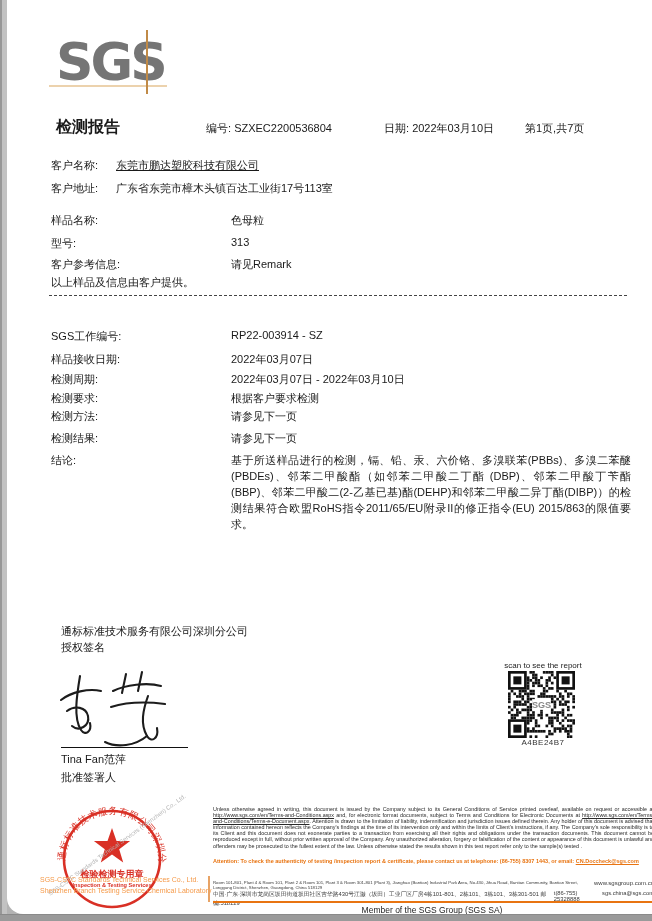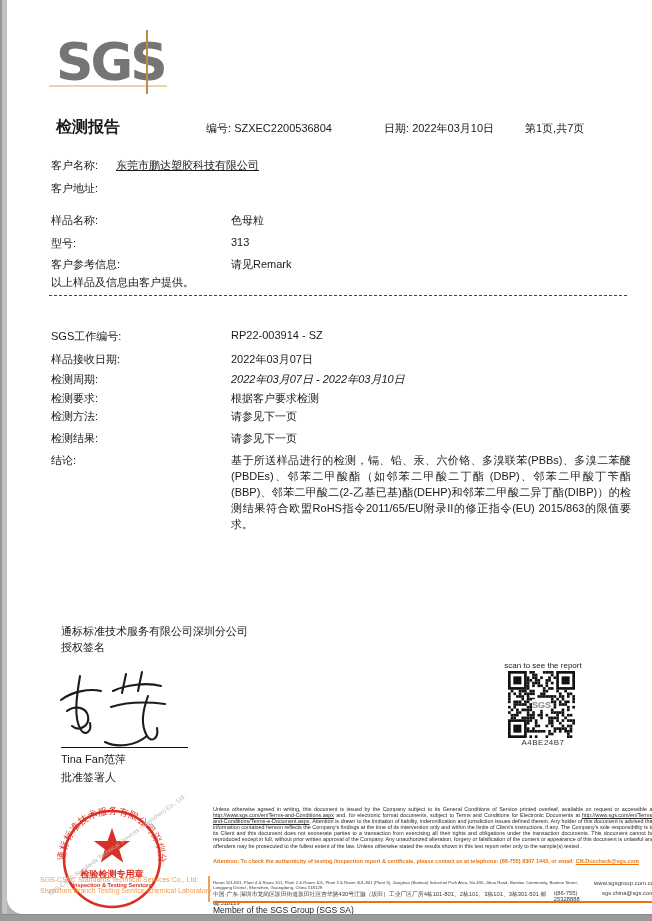--- a/index.html
+++ b/index.html
@@ -49,37 +49,38 @@
   </div>
   <div class="abs h11" style="left:377px; top:121px;">
     <span>日期:</span>
     <span>2022年03月10日</span>
   </div>
   <div class="abs h11" style="left:518px; top:121px;">第1页,共7页</div>
 
   <div class="abs lbl" style="left:44px; top:158px;">客户名称:</div>
   <div class="abs val" style="left:109px; top:158px;text-decoration:underline;">东莞市鹏达塑胶科技有限公司</div>
   <div class="abs lbl" style="left:44px; top:181px;">客户地址:</div>
+  <div class="abs val" style="left:109px; top:181px;">广东省东莞市樟木头镇百达工业街17号113室</div>
 
   <div class="abs lbl" style="left:44px; top:213px;">样品名称:</div>
   <div class="abs val" style="left:224px; top:213px;">色母粒</div>
   <div class="abs lbl" style="left:44px; top:236px;">型号:</div>
   <div class="abs val" style="left:224px; top:236px;">313</div>
   <div class="abs lbl" style="left:44px; top:257px;">客户参考信息:</div>
   <div class="abs val" style="left:224px; top:257px;">请见Remark</div>
   <div class="abs val" style="left:44px; top:275px;">以上样品及信息由客户提供。</div>
 
   <div class="abs dashed" style="left:42px; top:295px; width:578px;"></div>
 
   <div class="abs lbl" style="left:44px; top:329px;">SGS工作编号:</div>
   <div class="abs val" style="left:224px; top:329px;">RP22-003914 - SZ</div>
   <div class="abs lbl" style="left:44px; top:352px;">样品接收日期:</div>
   <div class="abs val" style="left:224px; top:352px;">2022年03月07日</div>
   <div class="abs lbl" style="left:44px; top:372px;">检测周期:</div>
-  <div class="abs val" style="left:224px; top:372px;font-style:italic;">2022年03月07日 - 2022年03月10日</div>
+  <div class="abs val" style="left:224px; top:372px;">2022年03月07日 - 2022年03月10日</div>
   <div class="abs lbl" style="left:44px; top:391px;">检测要求:</div>
   <div class="abs val" style="left:224px; top:391px;text-align:right;">根据客户要求检测</div>
   <div class="abs lbl" style="left:44px; top:409px;">检测方法:</div>
   <div class="abs val" style="left:224px; top:409px;">请参见下一页</div>
   <div class="abs lbl" style="left:44px; top:431px;">检测结果:</div>
   <div class="abs val" style="left:224px; top:431px;">请参见下一页</div>
 
   <div class="abs lbl" style="left:44px; top:453px;">结论:</div>
   <div class="abs concl" style="left:224px; top:452px; width:400px;">基于所送样品进行的检测，镉、铅、汞、六价铬、多溴联苯(PBBs)、多溴二苯醚(PBDEs)、邻苯二甲酸酯（如邻苯二甲酸二丁酯 (DBP)、邻苯二甲酸丁苄酯(BBP)、邻苯二甲酸二(2-乙基已基)酯(DEHP)和邻苯二甲酸二异丁酯(DIBP)）的检测结果符合欧盟RoHS指令2011/65/EU附录II的修正指令(EU) 2015/863的限值要求。</div>
 
@@ -372,18 +373,18 @@
   <div class="abs addr-row addr-en" style="left:206px; top:880px; width:441px;">
     <span>Room 101-801, Plant 4 &amp; Room 101, Plant 2 &amp; Room 101, Plant 3 &amp; Room 301-801 (Plant 3), Jianghao (Bantian) Industrial Park Area, No.430, Jihua Road, Bantian Community, Bantian Street, Longgang District, Shenzhen, Guangdong, China 518129</span>
     <span style="font-size:6px;">www.sgsgroup.com.cn</span>
   </div>
   <div class="abs addr-row addr-cn" style="left:206px; top:890px; width:441px;">
     <span>中国·广东·深圳市龙岗区坂田街道坂田社区吉华路430号江灏（坂田）工业厂区厂房4栋101-801、2栋101、3栋101、3栋301-501 邮编:518129</span>
     <span>t(86-755) 25328888</span>
     <span>sgs.china@sgs.com</span>
   </div>
   <div class="abs orangeline" style="left:206px; top:901px; width:441px;"></div>
-  <div class="abs member" style="left:206px; top:905px; width:438px; text-align:left;">Member of the SGS Group (SGS SA)</div>
+  <div class="abs member" style="left:206px; top:905px; width:438px; text-align:center;">Member of the SGS Group (SGS SA)</div>
 
 </div>
 
 <div class="leftbar"></div>
 <div class="bottombar"></div>
 
 </body></html>

